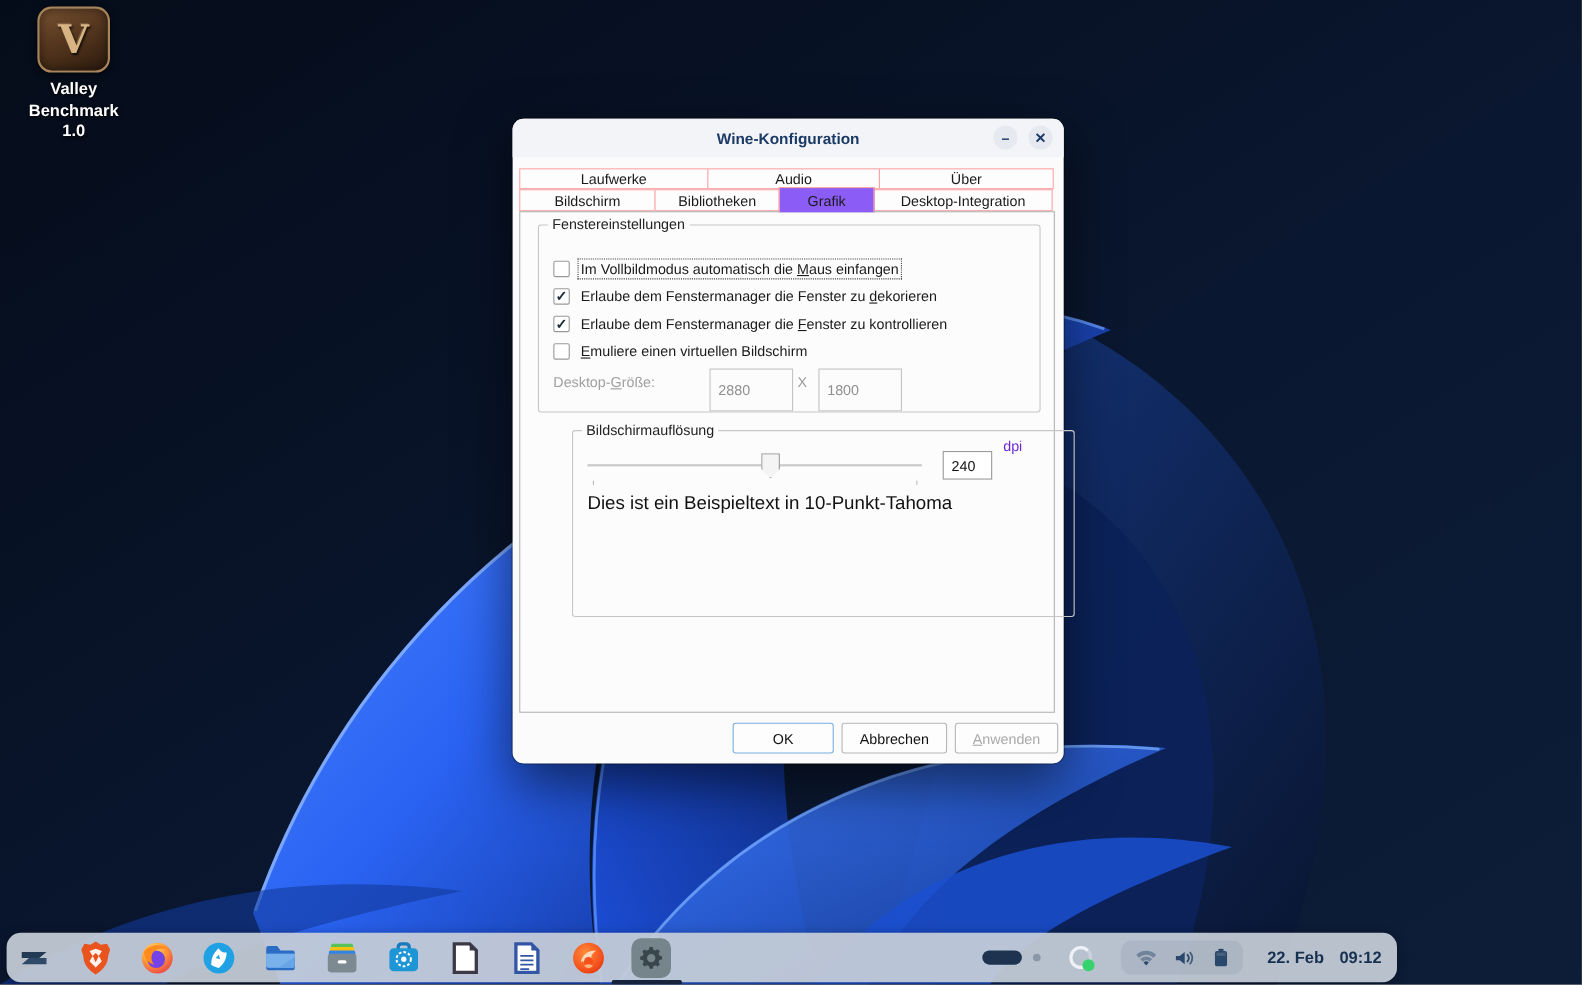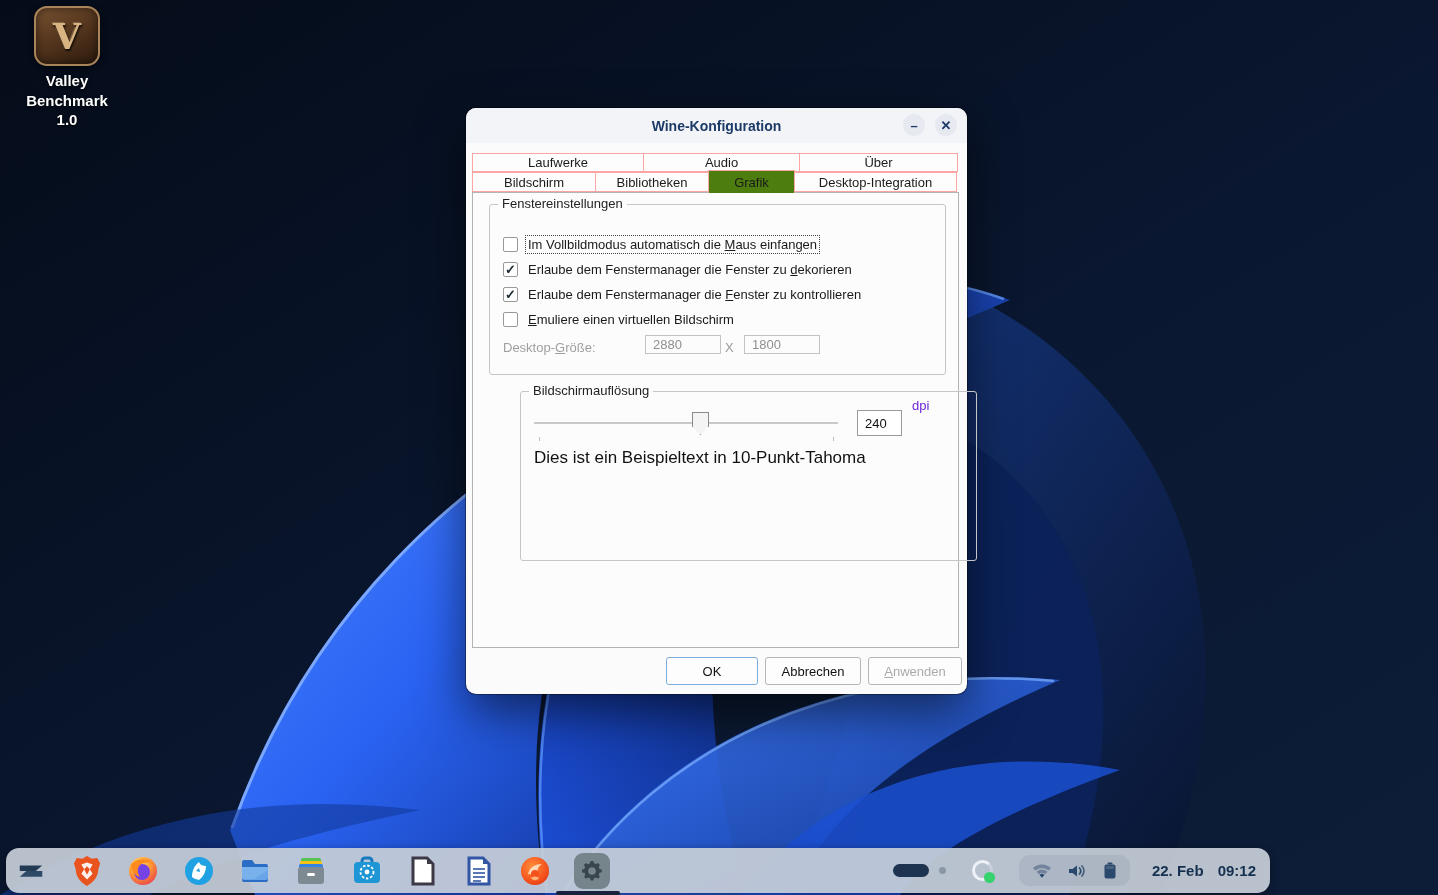--- a/index.html
+++ b/index.html
@@ -30,40 +30,40 @@
     display:flex; align-items:center; justify-content:center; font-size:13px; font-weight:bold; color:#1b3a66; cursor:pointer; line-height:1; }
 
   
   .tabstrip { position:absolute; left:6px; top:45px; width:488px; }
   .tabrow { display:flex; }
   .tab { background:#fdfdfd; border:1px solid #fca5a5; text-align:center; font-size:13px; color:#1a1a1a;
     padding-top:1px; height:19px; margin-left:-1px; cursor:pointer; }
   .tab:first-child { margin-left:0; }
   .tabrow2 .tab { height:20px; padding-top:2px; }
   .tab.active { position:relative; z-index:3; height:23px; margin-top:-2px; padding-top:4px;
-    background:#4d7c0f; border-bottom:none; }
+    background:#8b5cf6; border-bottom:none; }
 
   .pane { position:absolute; left:6px; top:84px; width:487px; height:456px;
     background:#fcfcfc; border:1px solid #b3b3b3; }
 
   .groupbox { position:absolute; border:1px solid #c6c6c6; border-radius:3px; }
   .gb-title { position:absolute; top:-9px; left:8px; background:#fcfcfc; padding:0 4px; font-size:13px; color:#222; }
   .gb1 { left:16px; top:11px; width:457px; height:171px; }
   .gb2 { left:16px; top:198px; width:457px; height:170px;margin-left:31px; }
 
   .cbrow { position:absolute; left:13px; display:flex; align-items:center; }
   .checkbox { width:15px; height:15px; background:#fff; border:1px solid #999; border-radius:2px;
     display:flex; align-items:center; justify-content:center; font-size:13px; font-weight:bold; color:#1c2b33; cursor:pointer; flex:none; }
   .cb-label { margin-left:8px; font-size:13px; color:#1a1a1a; white-space:nowrap; padding:1px 2px; }
   .cb-label.focused { outline:1px dotted #444; }
   .u { text-decoration:underline; }
 
   .size-row { position:absolute; left:13px; top:130px; height:25px; width:430px; font-size:13px; }
   .size-label { position:absolute; left:0; top:5px; color:#9f9f9f; }
-  .size-field { position:absolute; top:0; width:76px; height:19px; border:1px solid #c3c3c3; background:#fcfcfc;
+  .size-field { position:absolute; top:0; width:76px; height:39px; border:1px solid #c3c3c3; background:#fcfcfc;
     color:#8f8f8f; font-size:13px; font-family:"Liberation Sans",sans-serif; padding:0 7px; }
   .size-x { position:absolute; left:222px; top:5px; color:#9b9b9b; }
 
   .slider-track { position:absolute; left:13px; top:30px; width:304px; height:2px; background:#c9c9c9; cursor:pointer; }
   .slider-thumb { position:absolute; left:171px; top:20px; width:17px; height:23px;
     background:#f4f4f4; border:1px solid #8a8a8a;
     clip-path:polygon(0 0,100% 0,100% 62%,50% 100%,0 62%); cursor:grab; }
   .tick { position:absolute; top:45px; width:1px; height:4px; background:#bdbdbd; }
   .dpi-field { position:absolute; left:336px; top:18px; width:45px; height:26px; border:1px solid #9a9a9a;
     background:#fff; color:#111; font-size:13px; font-family:"Liberation Sans",sans-serif; padding:0 7px; }

